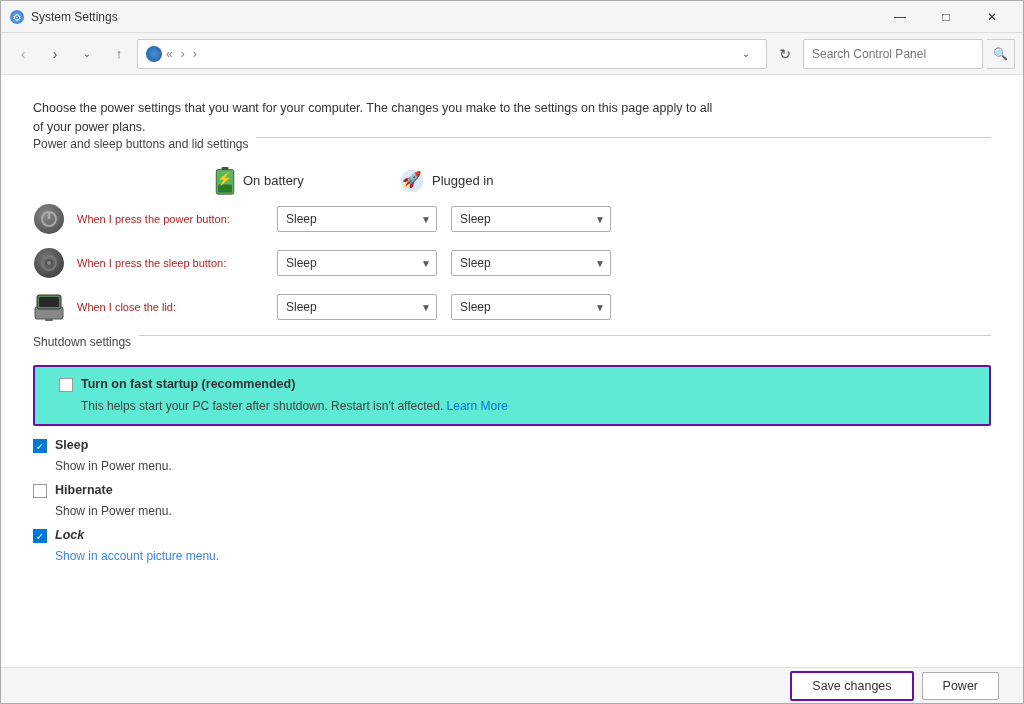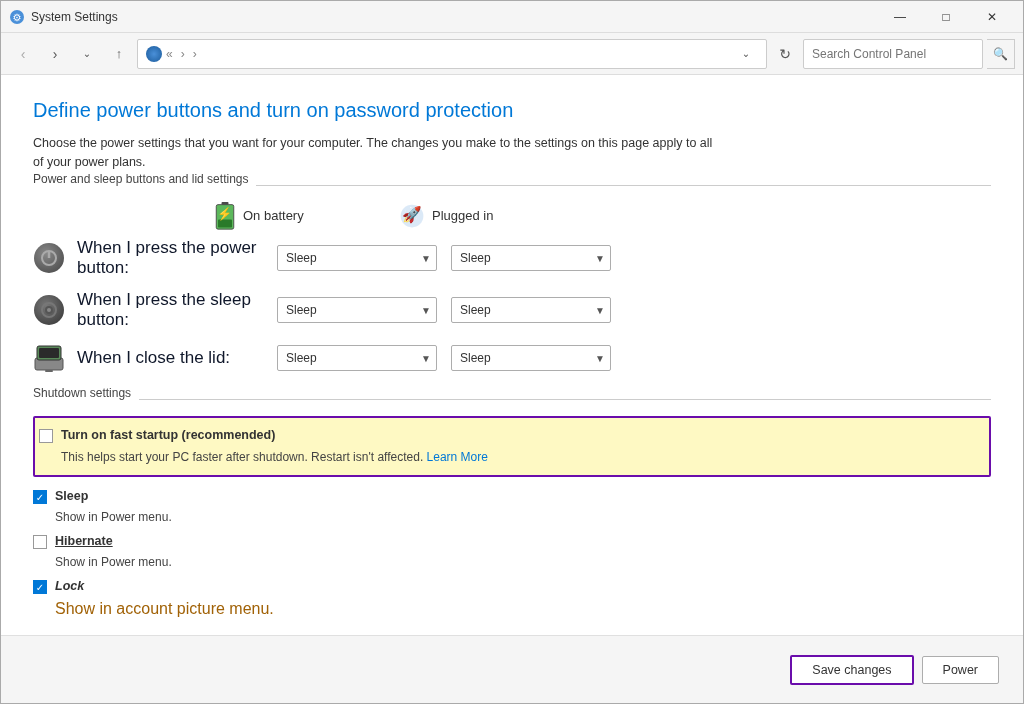--- a/index.html
+++ b/index.html
@@ -151,21 +151,21 @@
       margin-bottom: 12px;
     }
     .page-desc {
       font-size: 12.5px;
       color: #333;
       line-height: 1.5;
       max-width: 680px;
     }
     .section-header {
       display: flex;
-      align-items: flex-end;
+      align-items: flex-start;
       gap: 8px;
       margin-bottom: 16px;
     }
     .section-header-text {
       font-size: 12px;
       color: #444;
       white-space: nowrap;
     }
     .section-line {
       flex: 1;
@@ -216,22 +216,22 @@
       height: 30px;
       border-radius: 50%;
       background: radial-gradient(circle at 40% 35%, #777, #333);
       display: flex;
       align-items: center;
       justify-content: center;
       color: #aaa;
       font-size: 14px;
     }
     .row-label {
-      font-size: 17px;
-      color: #0f172a;
+      font-size: 11px;
+      color: #b91c1c;
       width: 200px;
     }
     .select-wrap {
       width: 160px;
       margin-right: 14px;
       position: relative;
       display: inline-block;
     }
     .setting-select {
       width: 100%;
@@ -253,23 +253,23 @@
       font-size: 10px;
       color: #555;
       pointer-events: none;
     }
     .shutdown-section {
       margin-top: 8px;
     }
     .fast-startup-box {
       border: 2.5px solid #6a0dab;
       border-radius: 2px;
-      padding: 10px 4px;
+      padding: 10px 24px;
       margin-bottom: 12px;
-      background: #fef9c3;
+      background: #5eead4;
     }
     .checkbox-row {
       display: flex;
       align-items: flex-start;
       margin-bottom: 6px;
     }
     .checkbox-row.bold-label .cb-label {
       font-weight: 600;
       font-size: 12.5px;
     }
@@ -311,21 +311,21 @@
     .shutdown-item {
       margin-bottom: 10px;
       margin-left: 0;
     }
     .shutdown-item .cb-sub {
       font-size: 12px;
       color: #444;
       margin-left: 22px;
     }
     .footer {
-      height: 68px;
+      height: 36px;
       border-top: 1px solid #e0e0e0;
       display: flex;
       align-items: center;
       justify-content: flex-end;
       padding: 0 24px;
       gap: 8px;
       background: #f5f5f5;
     }
     .btn-save {
       padding: 6px 20px;
@@ -384,21 +384,20 @@
     </div>
 
     <button class="refresh-btn">↻</button>
 
     <input class="search-box" type="text" placeholder="Search Control Panel" style="">
     <button class="search-icon-btn">🔍</button>
   </div>
 
   <div class="content">
 
-    <div class="page-title">Define power buttons and turn on password protection</div>
     <div class="page-desc">Choose the power settings that you want for your computer. The changes you make to the settings on this page apply to all of your power plans.</div>
 
     <div class="section-header">
       <span class="section-header-text">Power and sleep buttons and lid settings</span>
       <div class="section-line"></div>
     </div>
 
     <div class="columns-header">
       <div class="col-header">
 
@@ -531,31 +530,31 @@
       <div class="checkbox-row">
         <div class="cb-box checked"></div>
         <span class="cb-label" style="font-weight:600;">Sleep</span>
       </div>
       <div class="cb-sub" style="margin-left:22px;font-size:12px;color:#444;">Show in Power menu.</div>
     </div>
 
     <div class="shutdown-item">
       <div class="checkbox-row">
         <div class="cb-box"></div>
-        <span class="cb-label" style="font-weight:600;text-decoration:underline;">Hibernate</span>
+        <span class="cb-label" style="font-weight:600;">Hibernate</span>
       </div>
       <div class="cb-sub" style="margin-left:22px;font-size:12px;color:#444;">Show in Power menu.</div>
     </div>
 
     <div class="shutdown-item">
       <div class="checkbox-row">
         <div class="cb-box checked"></div>
         <span class="cb-label" style="font-weight:600;font-style:italic;">Lock</span>
       </div>
-      <div class="cb-sub" style="font-size:16px;color:#a16207;">Show in account picture menu.</div>
+      <div class="cb-sub" style="font-size:12px;color:#3b82f6;">Show in account picture menu.</div>
     </div>
 
   </div>
 
   <div class="footer">
     <button class="btn-save">Save changes</button>
     <button class="btn-cancel">Power</button>
   </div>
 
 </div>

